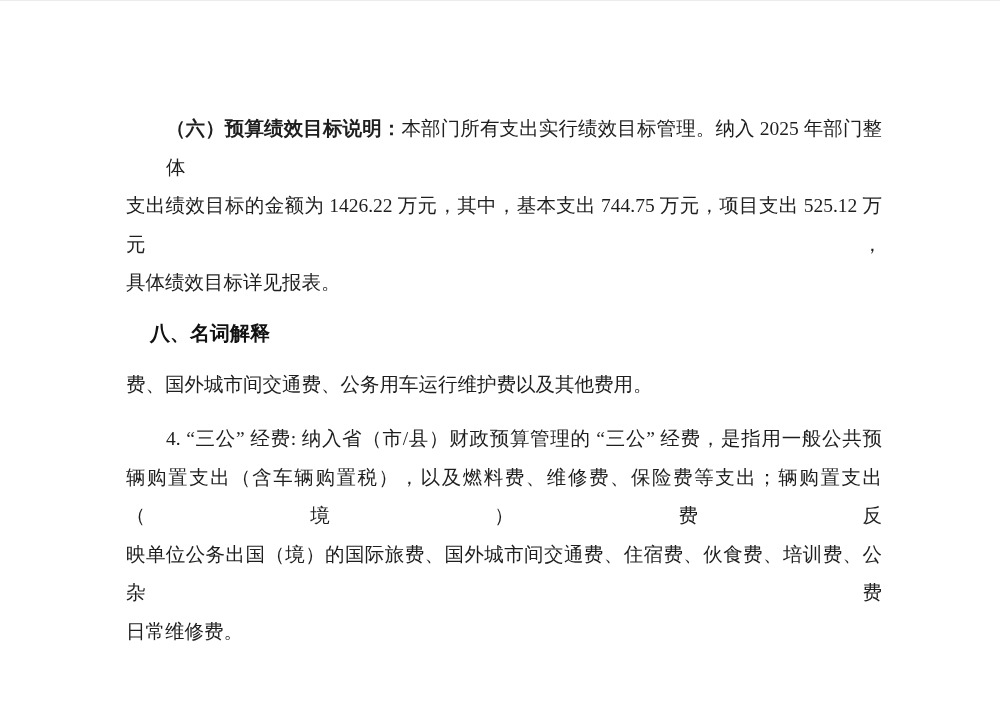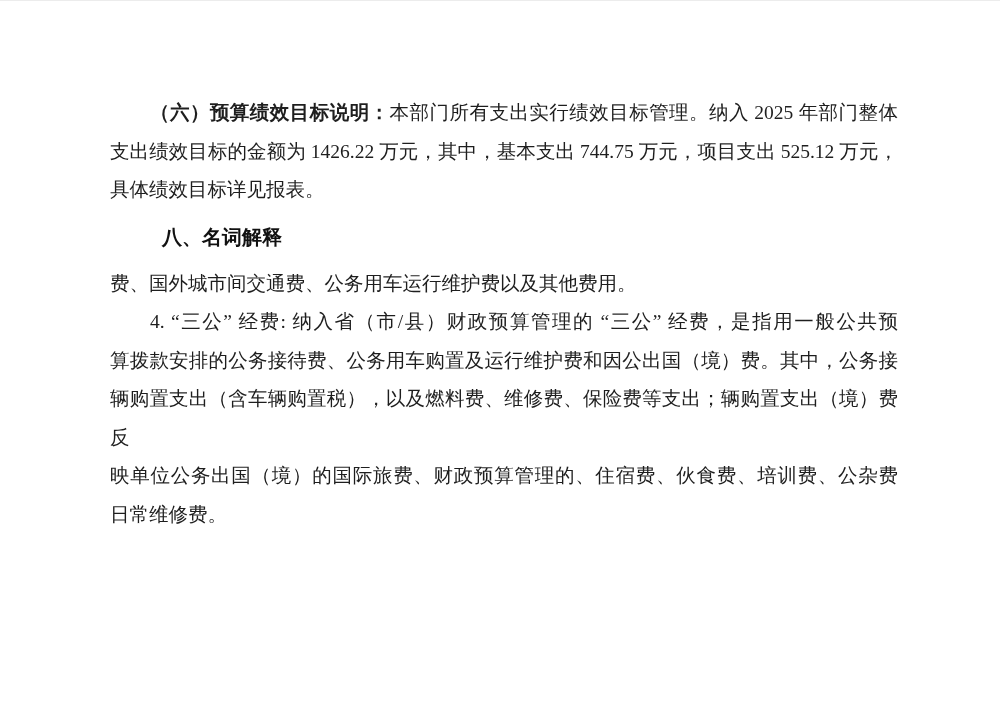--- a/index.html
+++ b/index.html
@@ -15,33 +15,33 @@
     color: #1e1e1e;
   }
   .doc {
     position: absolute;
     left: 110px;
     top: 93px;
     width: 788px;
     font-size: 19.5px;
     line-height: 38.5px;
   }
-  .para { margin: 0; padding: 0; }
+  .para { margin: 16px; padding: 0; }
   .line {
     display: block;
     text-align: justify;
     text-align-last: left;
   }
   .line.fill { text-align-last: justify; }
   .line.indent { padding-left: 40px; }
   .lead { font-weight: bold; }
   .heading {
-    margin: 12px;
+    margin: 0;
     padding-left: 40px;
-    font-family: Liberation Sans, sans-serif;
+    font-family: Liberation Mono, monospace;
     font-size: 20px;
     font-weight: bold;
     line-height: 31px;
     color: #111111;
   }
 </style>
 </head>
 <body>
 
 <div class="doc">
@@ -53,19 +53,18 @@
   </p>
 
   <h2 class="heading">八、名词解释</h2>
 
   <p class="para">
     <span class="line">费、国外城市间交通费、公务用车运行维护费以及其他费用。</span>
   </p>
 
   <p class="para">
     <span class="line fill indent">4. “三公” 经费: 纳入省（市/县）财政预算管理的 “三公” 经费，是指用一般公共预</span>
-    <span class="line fill">算拨款安排的公务接待费、公务用车购置及运行维护费和因公出国（境）费。其中，公务接</span>
     <span class="line fill">辆购置支出（含车辆购置税），以及燃料费、维修费、保险费等支出；辆购置支出（境）费反</span>
-    <span class="line fill">映单位公务出国（境）的国际旅费、财政预算管理的、住宿费、伙食费、培训费、公杂费</span>
+    <span class="line fill">映单位公务出国（境）的国际旅费、国外城市间交通费、住宿费、伙食费、培训费、公杂费</span>
     <span class="line">日常维修费。</span>
   </p>
 
 </div>
 
 </body></html>

